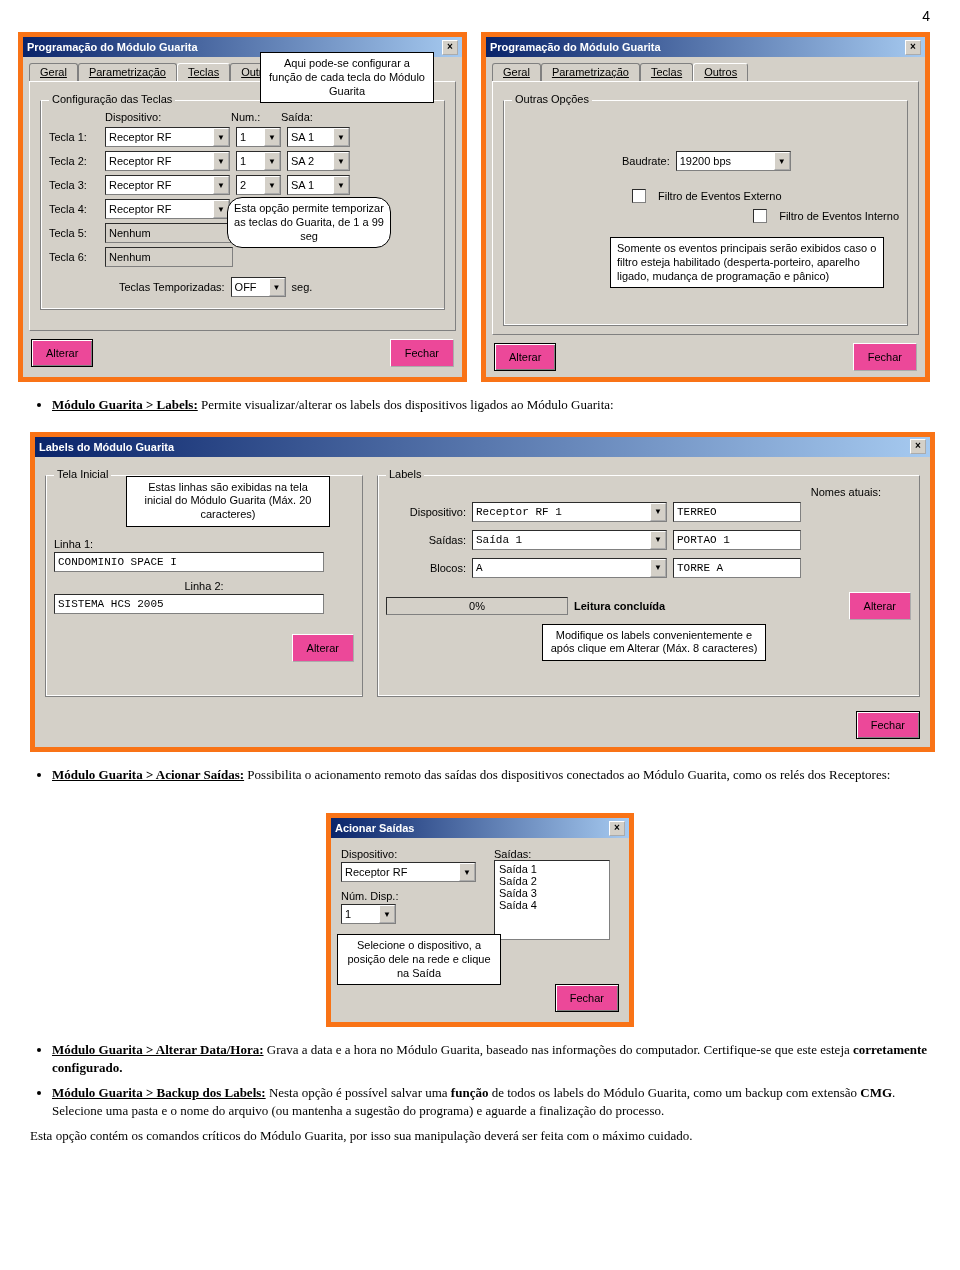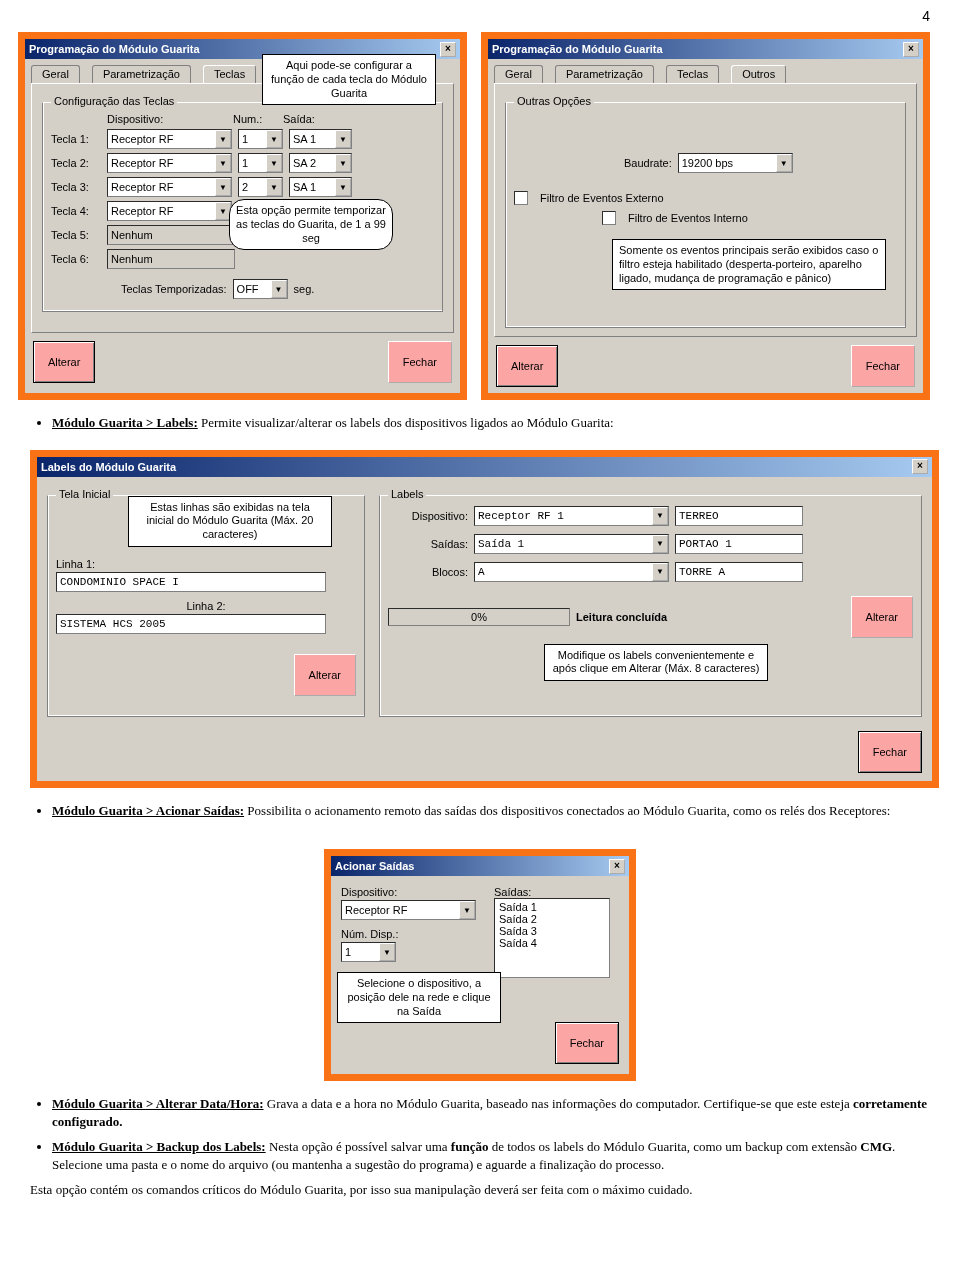--- a/index.html
+++ b/index.html
@@ -16,21 +16,21 @@
     font-size: 14px;
     padding: 8px 30px 0 0;
   }
   .dialogs-row {
     display: flex;
     gap: 14px;
     padding: 8px 30px 0 18px;
   }
   .dialog {
     background: #d4d0c8;
-    border: 7px solid #f97316;
+    border: 5px solid #f97316;
     width: 441px;
     position: relative;
   }
   .dialog.wide { width: 895px; }
   .dialog.small { width: 298px; margin: 12px auto 0 auto; }
   .titlebar {
     background: linear-gradient(to right, #0a246a, #a6caf0);
     color: #fff;
     font-weight: bold;
     font-size: 11px;
@@ -50,21 +50,22 @@
     text-align: center;
     border: 1px outset #fff;
     font-family: Arial;
     font-weight: bold;
   }
   .tabs-area {
     padding: 6px 6px 2px 6px;
   }
   .tabs {
     display: flex;
-    gap: 12px;
+    gap: 0;
+    text-decoration: underline;
   }
   .tab {
     border: 1px solid #808080;
     border-bottom: none;
     border-top-left-radius: 3px;
     border-top-right-radius: 3px;
     padding: 2px 10px 3px 10px;
     background: #d4d0c8;
     font-size: 11px;
     position: relative;
@@ -136,23 +137,23 @@
   .nonebox {
     background: #d4d0c8;
     border: 1px inset #808080;
     height: 18px;
     padding: 0 3px;
     font-size: 11px;
     display: flex;
     align-items: center;
   }
   .button {
-    background: #fca5a5;
+    background: #ec4899;
     border: 1px outset #fff;
-    padding: 9px 14px;
+    padding: 2px 14px;
     font-size: 11px;
     height: 22px;
     display: inline-flex;
     align-items: center;
     justify-content: center;
   }
   .button.default {
     border: 1px solid #000;
     box-shadow: inset 1px 1px 0 #fff, inset -1px -1px 0 #808080;
   }
@@ -331,25 +332,25 @@
       <div class="tab-body">
         <div class="groupbox" style="min-height:206px">
           <div class="groupbox-title">Outras Opções</div>
           <div class="row" style="margin-top:40px; margin-left:110px;">
             <span class="label">Baudrate:</span>
             <div class="dropdown" style="width:110px">
                 <span>19200 bps</span>
                 <span class="dd-arrow">▼</span>
               </div>
           </div>
-          <div class="row" style="margin-top:18px; ">
+          <div class="row" style="margin-top:18px; margin-left:120px;">
             <span class="checkbox"></span>
             <span class="label">Filtro de Eventos Externo</span>
           </div>
-          <div class="row" style="margin-top:6px; margin-left:88px;">
+          <div class="row" style="margin-top:6px; margin-left:120px;justify-content:flex-end;">
             <span class="checkbox"></span>
             <span class="label">Filtro de Eventos Interno</span>
           </div>
           <div class="tooltip" style="top:136px; left:106px; width:260px; text-align:left;">Somente os eventos principais serão exibidos caso o filtro esteja habilitado (desperta-porteiro, aparelho ligado, mudança de programação e pânico)</div>
         </div>
       </div>
     </div>
     <div class="dlg-buttons">
       <div class="button default">Alterar</div>
       <div class="button">Fechar</div>
@@ -382,20 +383,23 @@
           <div class="label" style="margin-top:8px;text-align:center;">Linha 2:</div>
           <div class="textbox" style="width:262px; margin-top:2px;">SISTEMA HCS 2005</div>
         </div>
         <div style="text-align:right; margin-top:20px;">
           <div class="button">Alterar</div>
         </div>
       </div>
 
       <div class="groupbox" style="flex:1; height:202px">
         <div class="groupbox-title">Labels</div>
+        <div style="text-align:right; margin-bottom:4px; padding-right:30px;">
+          <span class="label">Nomes atuais:</span>
+        </div>
         <div class="row">
           <span class="label" style="width:80px; text-align:right;">Dispositivo:</span>
           <div class="dropdown" style="width:190px">
               <span style="font-family:'Courier New'">Receptor RF 1</span>
               <span class="dd-arrow">▼</span>
             </div>
           <div class="textbox" style="width:120px">TERREO</div>
         </div>
         <div class="row" style="margin-top:8px;">
           <span class="label" style="width:80px; text-align:right;">Saídas:</span>

